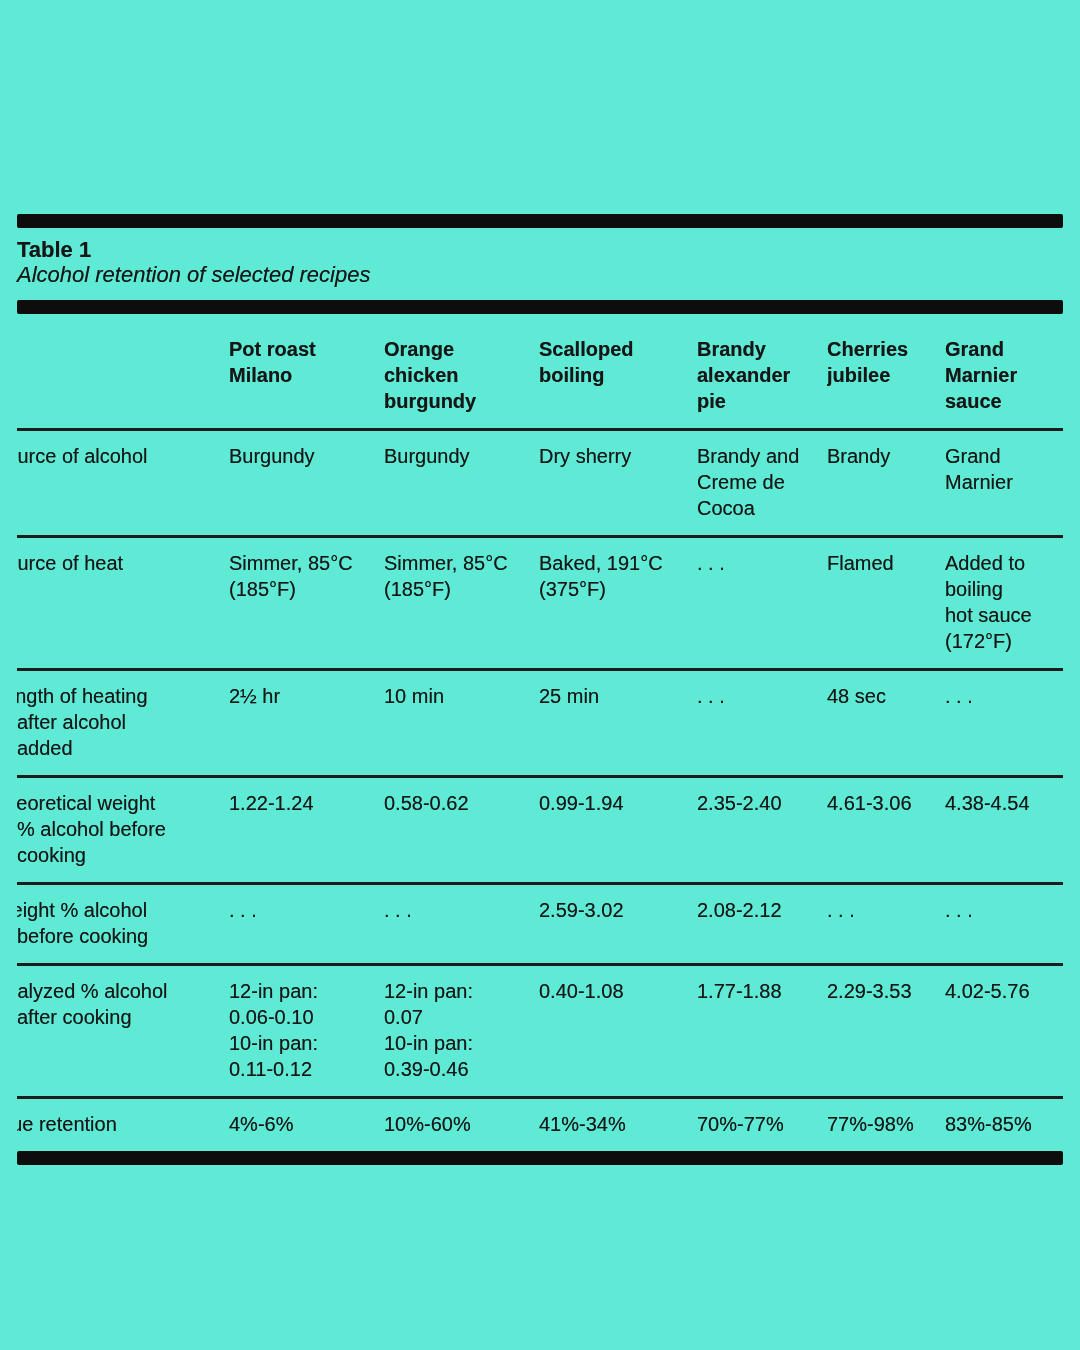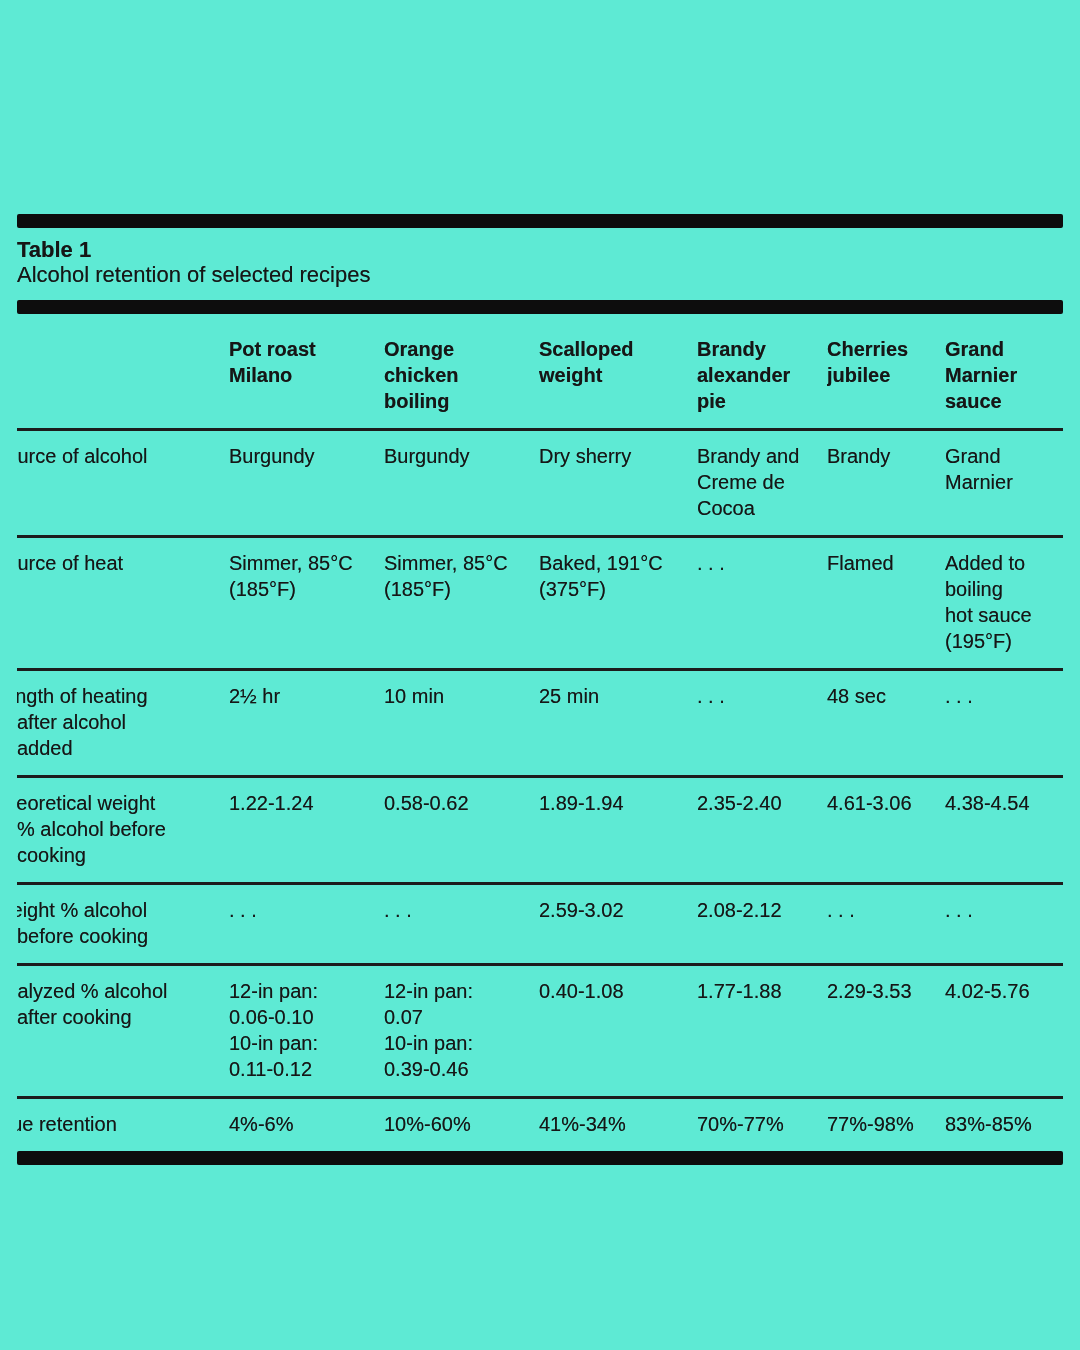--- a/index.html
+++ b/index.html
@@ -34,20 +34,21 @@
     padding: 9px 0 11px 0;
   }
   .table-label {
     font-size: 22px;
     font-weight: bold;
     line-height: 1.15;
   }
   .table-caption {
     font-size: 22px;
     line-height: 1.2;
+    font-style: italic;
   }
   table.data {
     width: 100%;
     border-collapse: collapse;
     table-layout: fixed;
     font-size: 20px;
     line-height: 1.3;
   }
   table.data th,
   table.data td {
@@ -99,23 +100,23 @@
         <col style="width:118px">
         <col style="width:118px">
       </colgroup>
       <thead>
         <tr>
           <th></th>
           <th>Pot roast
 Milano</th>
           <th>Orange
 chicken
+burgundy</th>
+          <th>Scalloped
 boiling</th>
-          <th>Scalloped
-weight</th>
           <th>Brandy
 alexander
 pie</th>
           <th>Cherries
 jubilee</th>
           <th>Grand
 Marnier
 sauce</th>
         </tr>
       </thead>
@@ -138,40 +139,40 @@
 (185°F)</td>
           <td>Simmer, 85°C
 (185°F)</td>
           <td>Baked, 191°C
 (375°F)</td>
           <td>. . .</td>
           <td>Flamed</td>
           <td>Added to
 boiling
 hot sauce
-(195°F)</td>
+(172°F)</td>
         </tr>
         <tr>
           <td class="row-label">Length of heating
 after alcohol
 added</td>
           <td>2½ hr</td>
           <td>10 min</td>
           <td>25 min</td>
           <td>. . .</td>
           <td>48 sec</td>
           <td>. . .</td>
         </tr>
         <tr>
           <td class="row-label">Theoretical weight
 % alcohol before
 cooking</td>
           <td>1.22-1.24</td>
           <td>0.58-0.62</td>
-          <td>1.89-1.94</td>
+          <td>0.99-1.94</td>
           <td>2.35-2.40</td>
           <td>4.61-3.06</td>
           <td>4.38-4.54</td>
         </tr>
         <tr>
           <td class="row-label">Weight % alcohol
 before cooking</td>
           <td>. . .</td>
           <td>. . .</td>
           <td>2.59-3.02</td>

